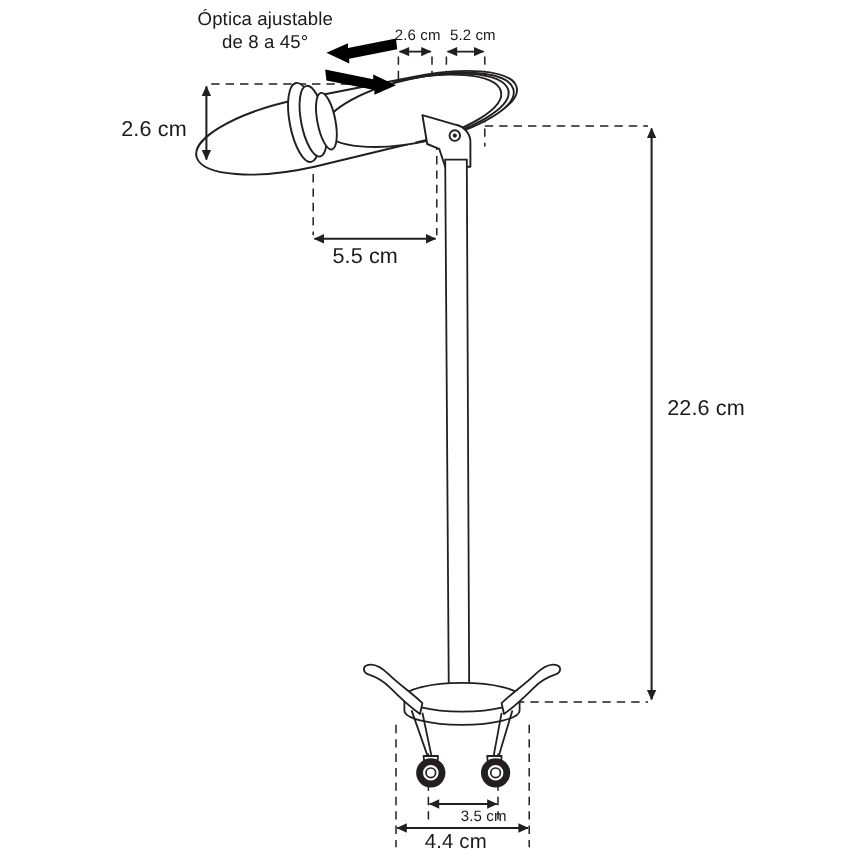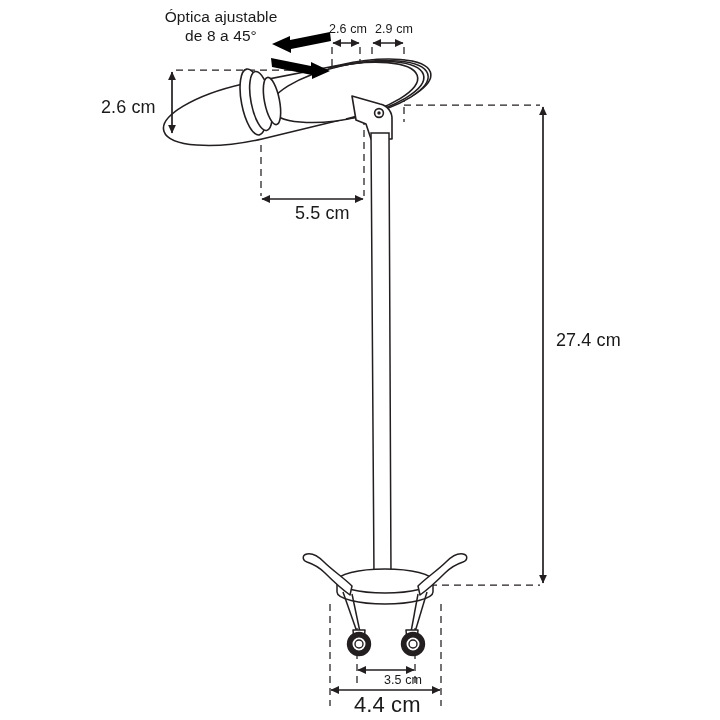--- a/index.html
+++ b/index.html
@@ -37,24 +37,24 @@
   .t-optica {
     left: 136px;
     top: 8px;
     width: 170px;
     text-align: center;
     font-size: 15.5px;
   }
   .t-26top   { left: 329px; top: 22px;  font-size: 12.5px; }
   .t-29top   { left: 375px; top: 22px;  font-size: 12.5px; }
   .t-26left  { left: 101px; top: 97px;  font-size: 18px; }
-  .t-55      { left: 277px; top: 203px; font-size: 18px; margin-left: 18px; }
+  .t-55      { left: 277px; top: 203px; font-size: 18px; }
   .t-205     { left: 556px; top: 330px; font-size: 18px; }
   .t-35      { left: 365px; top: 673px; font-size: 12.5px; margin-left: 19px; }
-  .t-44      { left: 354px; top: 692px; font-size: 22px; }
+  .t-44      { left: 354px; top: 692px; font-size: 17px; }
 </style>
 </head>
 <body>
 
 <div id="stage">
 
   <svg class="drawing" viewBox="0 0 720 720">
     <defs>
       <marker id="arrEnd" markerWidth="9" markerHeight="9" refX="8" refY="4.5" orient="auto" markerUnits="userSpaceOnUse">
         <path d="M0,0.6 L8.6,4.5 L0,8.4 Z" fill="#231f20"></path>
@@ -180,25 +180,25 @@
       <line x1="358" y1="670" x2="414" y2="670" stroke-width="1.5" marker-start="url(#arrStart)" marker-end="url(#arrEnd)"></line>
 
       <line x1="331" y1="690" x2="440" y2="690" marker-start="url(#arrStart)" marker-end="url(#arrEnd)"></line>
     </g>
   </svg>
 
   <div class="dim-text t-optica"><span>Óptica ajustable</span><br><span>de 8 a 45°</span></div>
 
   <div class="dim-text t-26top">2.6 cm</div>
 
-  <div class="dim-text t-29top">2.9 cm</div>
+  <div class="dim-text t-29top">5.2 cm</div>
 
   <div class="dim-text t-26left">2.6 cm</div>
 
   <div class="dim-text t-55">5.5 cm</div>
 
-  <div class="dim-text t-205">27.4 cm</div>
+  <div class="dim-text t-205">22.6 cm</div>
 
   <div class="dim-text t-35">3.5 cm</div>
 
   <div class="dim-text t-44">4.4 cm</div>
 
 </div>
 
 </body></html>

